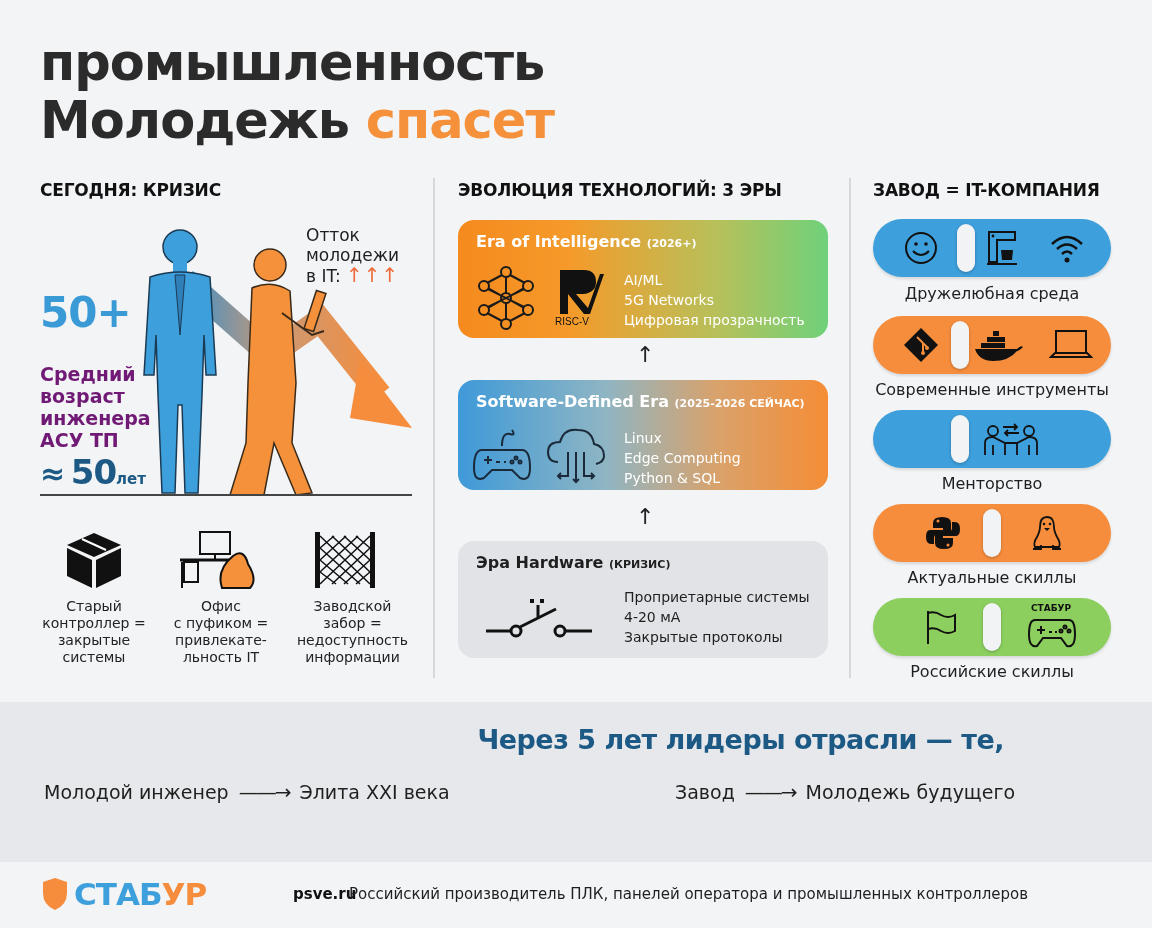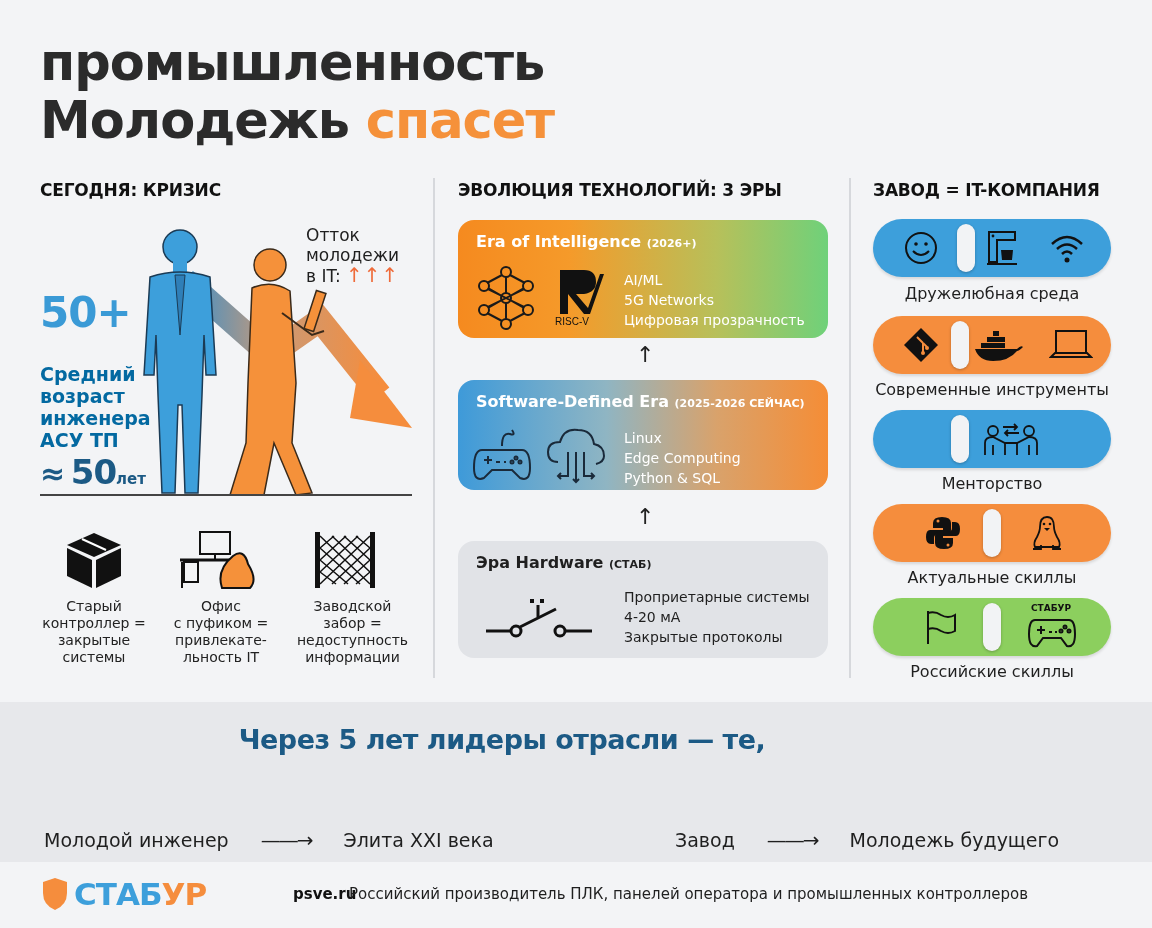--- a/index.html
+++ b/index.html
@@ -19,21 +19,21 @@
   .title .accent { color: #f5913a; }
 
   .sec-head {
     position: absolute; font-weight: 700; font-size: 17px; color: #111;
     letter-spacing: -0.2px;
   }
   .vdiv { position: absolute; width: 2px; background: #d6d8dc; }
 
   
   .big50 { position: absolute; left: 40px; top: 288px; font-size: 42px; font-weight: 700; color: #3a9ad6; letter-spacing: -1px; }
-  .avg-label { position: absolute; left: 40px; top: 363px; font-size: 19px; font-weight: 700; line-height: 22px; color: #0369a1; }
+  .avg-label { position: absolute; left: 40px; top: 363px; font-size: 19px; font-weight: 700; line-height: 22px; color: #701a75; }
   .avg-val { position: absolute; left: 40px; top: 452px; font-weight: 700; color: #1c5a85; }
   .avg-val .approx { font-size: 30px; }
   .avg-val .num { font-size: 34px; letter-spacing: -1px; }
   .avg-val .unit { font-size: 15px; }
   .outflow { position: absolute; left: 306px; top: 225px; font-size: 17px; font-weight: 400; line-height: 20px; color: #1f1f1f; }
   .outflow .arrows { color: #ef6b3a; letter-spacing: 1px; font-size: 20px; }
   .ground { position: absolute; left: 40px; top: 494px; width: 372px; height: 2px; background: #444; }
 
   .legend-item { position: absolute; top: 598px; width: 130px; text-align: center; font-size: 14px; line-height: 17px; color: #222; }
 
@@ -63,24 +63,24 @@
   }
   .pill .ic { position: absolute; top: 11px; width: 36px; height: 36px; }
   .pill-label { position: absolute; left: 873px; width: 238px; text-align: center; font-size: 16px; color: #1f1f1f; }
   .blue { background: #3d9fdb; }
   .orange { background: #f58d3d; }
   .green { background: #8ccf5e; }
 
   
   .band { position: absolute; left: 0; top: 702px; width: 1152px; height: 160px; background: #e7e8eb; }
   .band-headline {
-    position: absolute; left: 0; top: 722px; width: 1004px; text-align: center;
+    position: absolute; left: 0; top: 722px; width: 1004px; text-align: right;
     font-size: 27px; font-weight: 700; line-height: 36px; color: #1c5a85; letter-spacing: -0.5px;
   }
-  .transform { position: absolute; top: 828px; font-size: 19px; color: #1f1f1f; display: flex; align-items: center; gap: 32px; }
+  .transform { position: absolute; top: 780px; font-size: 19px; color: #1f1f1f; display: flex; align-items: center; gap: 10px; }
   .transform .arr { font-size: 20px; letter-spacing: -2px; }
 
   
   .footer { position: absolute; left: 0; top: 862px; width: 1152px; height: 66px; background: #f3f4f6; }
   .logo { position: absolute; left: 42px; top: 876px; display: flex; align-items: center; gap: 6px; }
   .logo .name { font-size: 31px; font-weight: 700; letter-spacing: -1px; }
   .logo .n1 { color: #3d9fdb; }
   .logo .n2 { color: #f58d3d; }
   .site { position: absolute; left: 293px; top: 885px; font-size: 15px; font-weight: 700; color: #111; }
   .tagline { position: absolute; left: 349px; top: 885px; font-size: 15px; color: #1f1f1f; }
@@ -234,21 +234,21 @@
   </svg>
   <div class="era-items" style="top:48px;">
     <div>Linux</div>
     <div>Edge Computing</div>
     <div>Python &amp; SQL</div>
   </div>
 </div>
 <div class="up-arrow" style="top:506px;">↑</div>
 
 <div class="era era-hw">
-  <div class="era-title"><span>Эра Hardware</span> <span class="sub">(СТАБ)</span></div>
+  <div class="era-title"><span>Эра Hardware</span> <span class="sub">(КРИЗИС)</span></div>
   <svg style="position:absolute;left:26px;top:54px;" width="120" height="44">
     <g stroke="#111" stroke-width="3" fill="none">
       <line x1="2" y1="36" x2="26" y2="36"></line>
       <circle cx="32" cy="36" r="5"></circle>
       <line x1="36" y1="32" x2="72" y2="14"></line>
       <line x1="54" y1="22" x2="54" y2="10"></line>
       <circle cx="76" cy="36" r="5"></circle>
       <line x1="82" y1="36" x2="108" y2="36"></line>
     </g>
     <g fill="#111">

